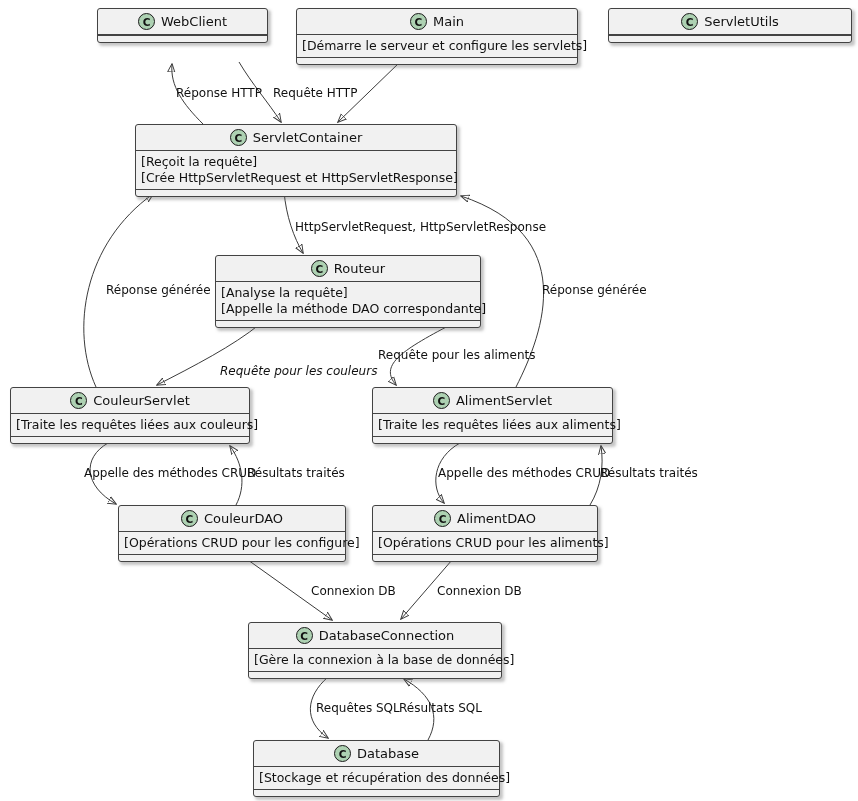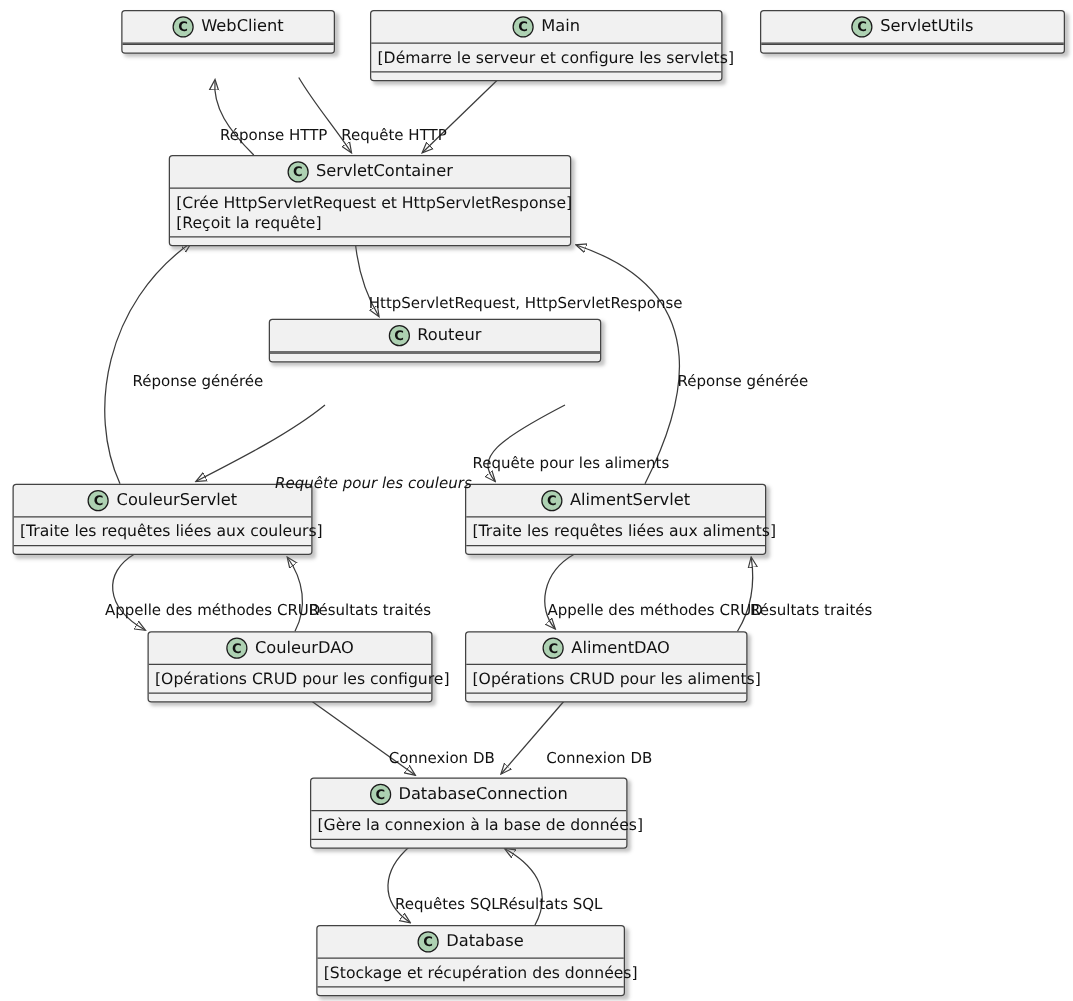--- a/index.html
+++ b/index.html
@@ -55,21 +55,20 @@
     font-size:12.5px;
     line-height:16px;
     white-space:nowrap;
   }
   .cls-footer{height:6px;border-top:1px solid var(--box-border);}
   .edge-label{
     position:absolute;
     font-size:12px;
     white-space:nowrap;
     color:var(--text-color);
-    margin-top:15px;
   }
 </style>
 </head>
 <body>
 
 <div class="canvas">
 
   <svg class="edges" viewBox="0 0 858 801">
     <defs>
       <marker id="arrow" viewBox="0 0 10 10" refX="8.5" refY="5" markerWidth="9.5" markerHeight="9.5" orient="auto">
@@ -120,30 +119,34 @@
     </div>
     <div class="cls-footer"></div>
   </div>
 
   <div class="cls" style="left:135px;top:124px;width:322px;">
     <div class="cls-title">
       <span class="c-circle">C</span>
       <span>ServletContainer</span>
     </div>
     <div class="cls-body">
+      <div class="cls-line">[Reçoit la requête]</div>
       <div class="cls-line">[Crée HttpServletRequest et HttpServletResponse]</div>
-      <div class="cls-line">[Reçoit la requête]</div>
     </div>
     <div class="cls-footer"></div>
   </div>
 
   <div class="cls" style="left:215px;top:255px;width:266px;">
     <div class="cls-title">
       <span class="c-circle">C</span>
       <span>Routeur</span>
+    </div>
+    <div class="cls-body">
+      <div class="cls-line">[Analyse la requête]</div>
+      <div class="cls-line">[Appelle la méthode DAO correspondante]</div>
     </div>
     <div class="cls-footer"></div>
   </div>
 
   <div class="cls" style="left:10px;top:387px;width:240px;">
     <div class="cls-title">
       <span class="c-circle">C</span>
       <span>CouleurServlet</span>
     </div>
     <div class="cls-body">

